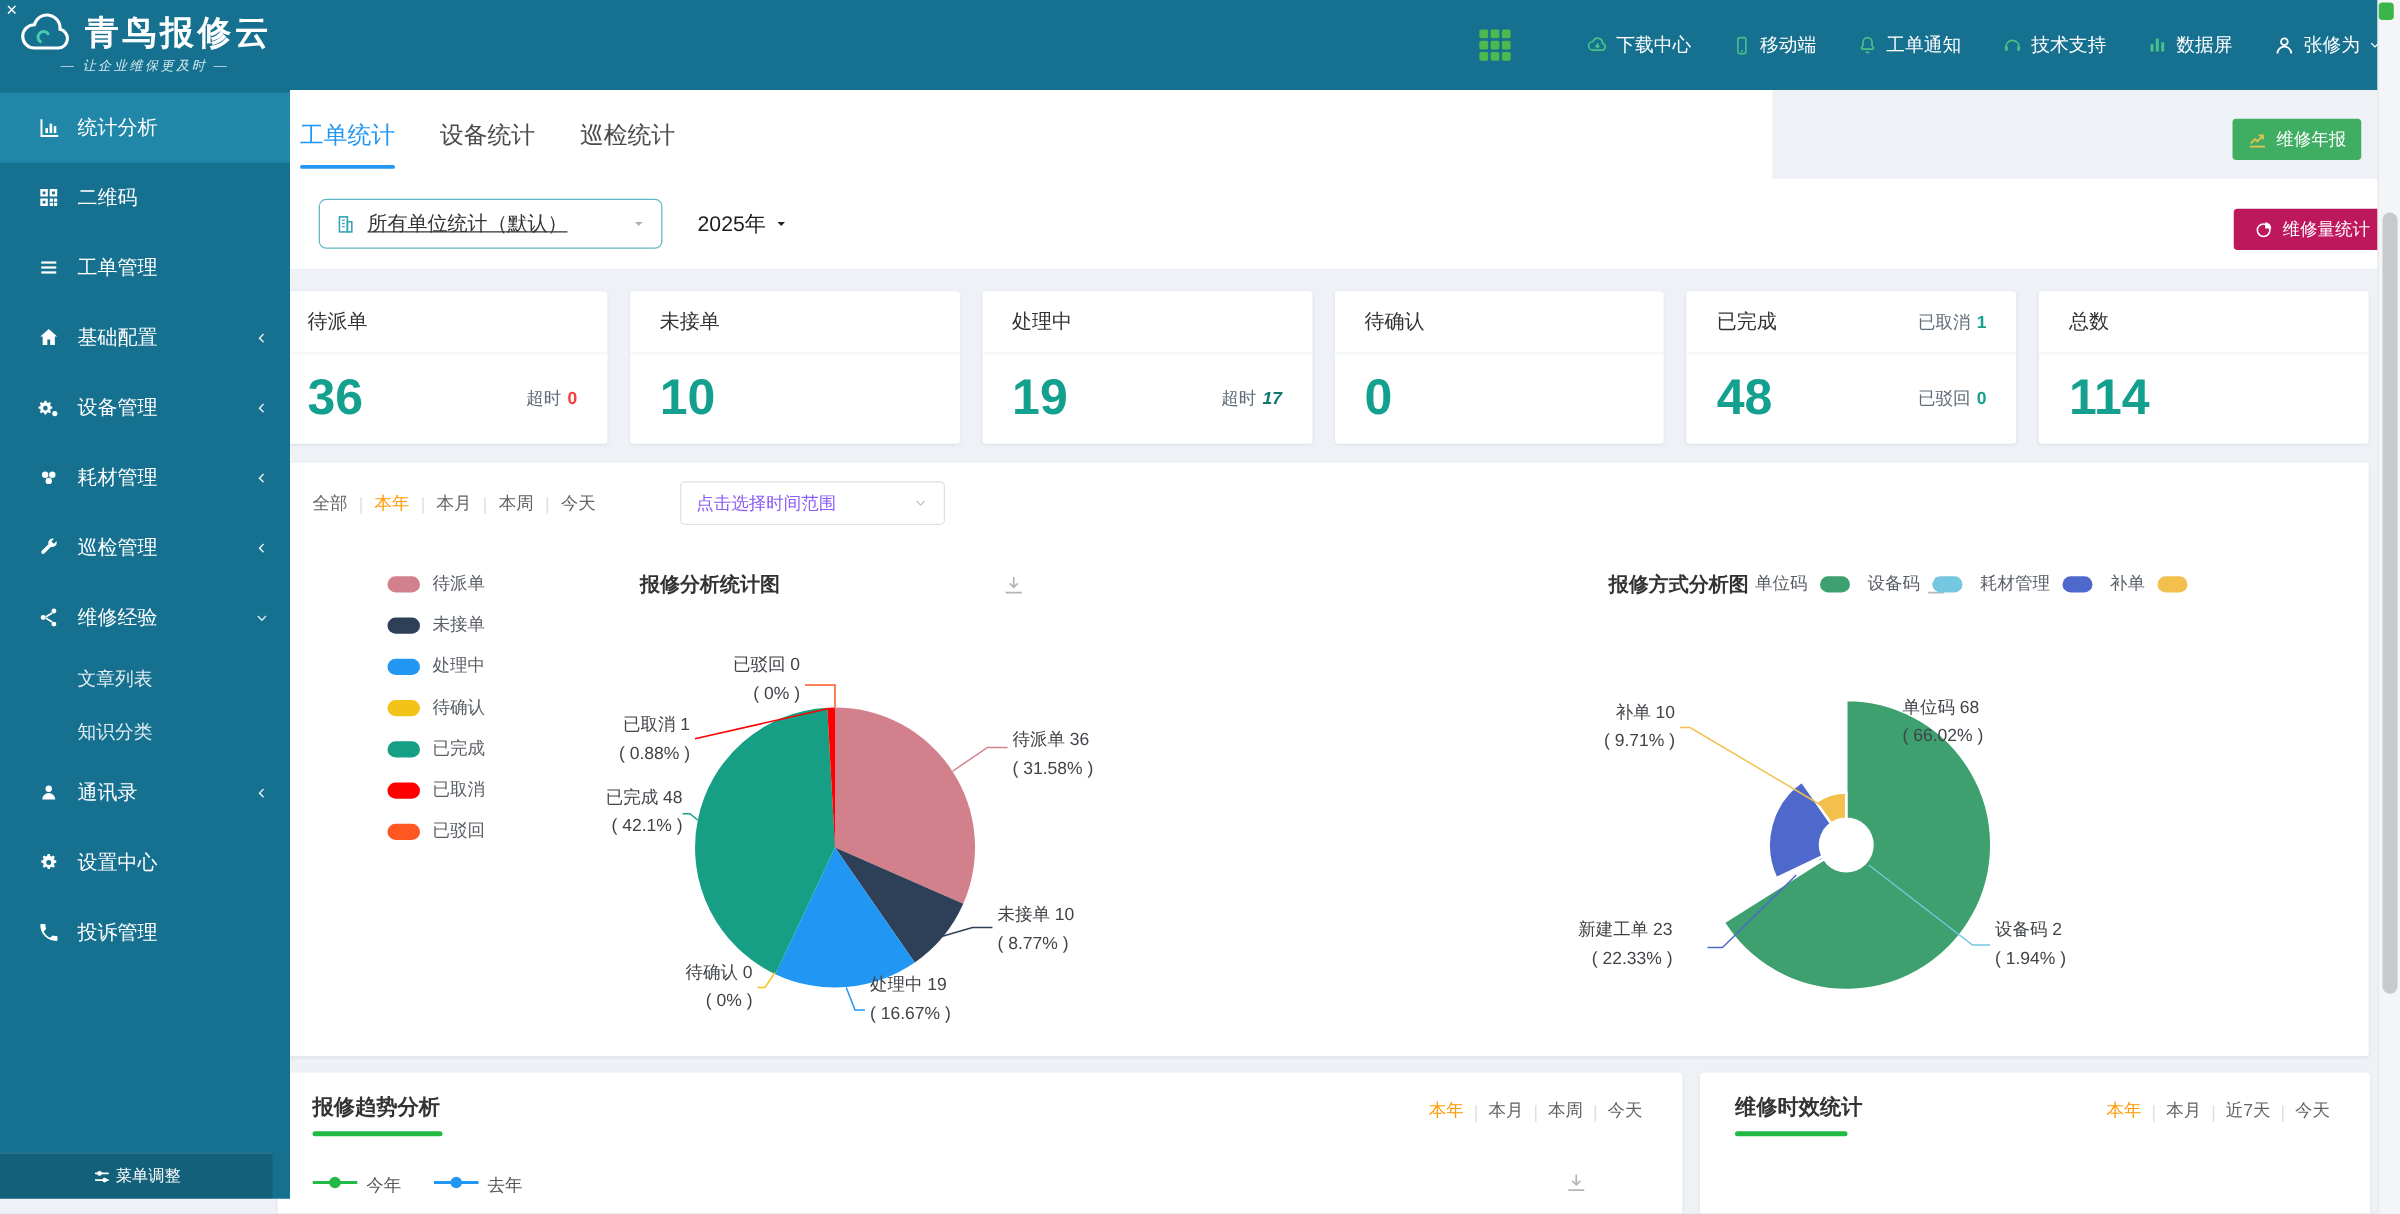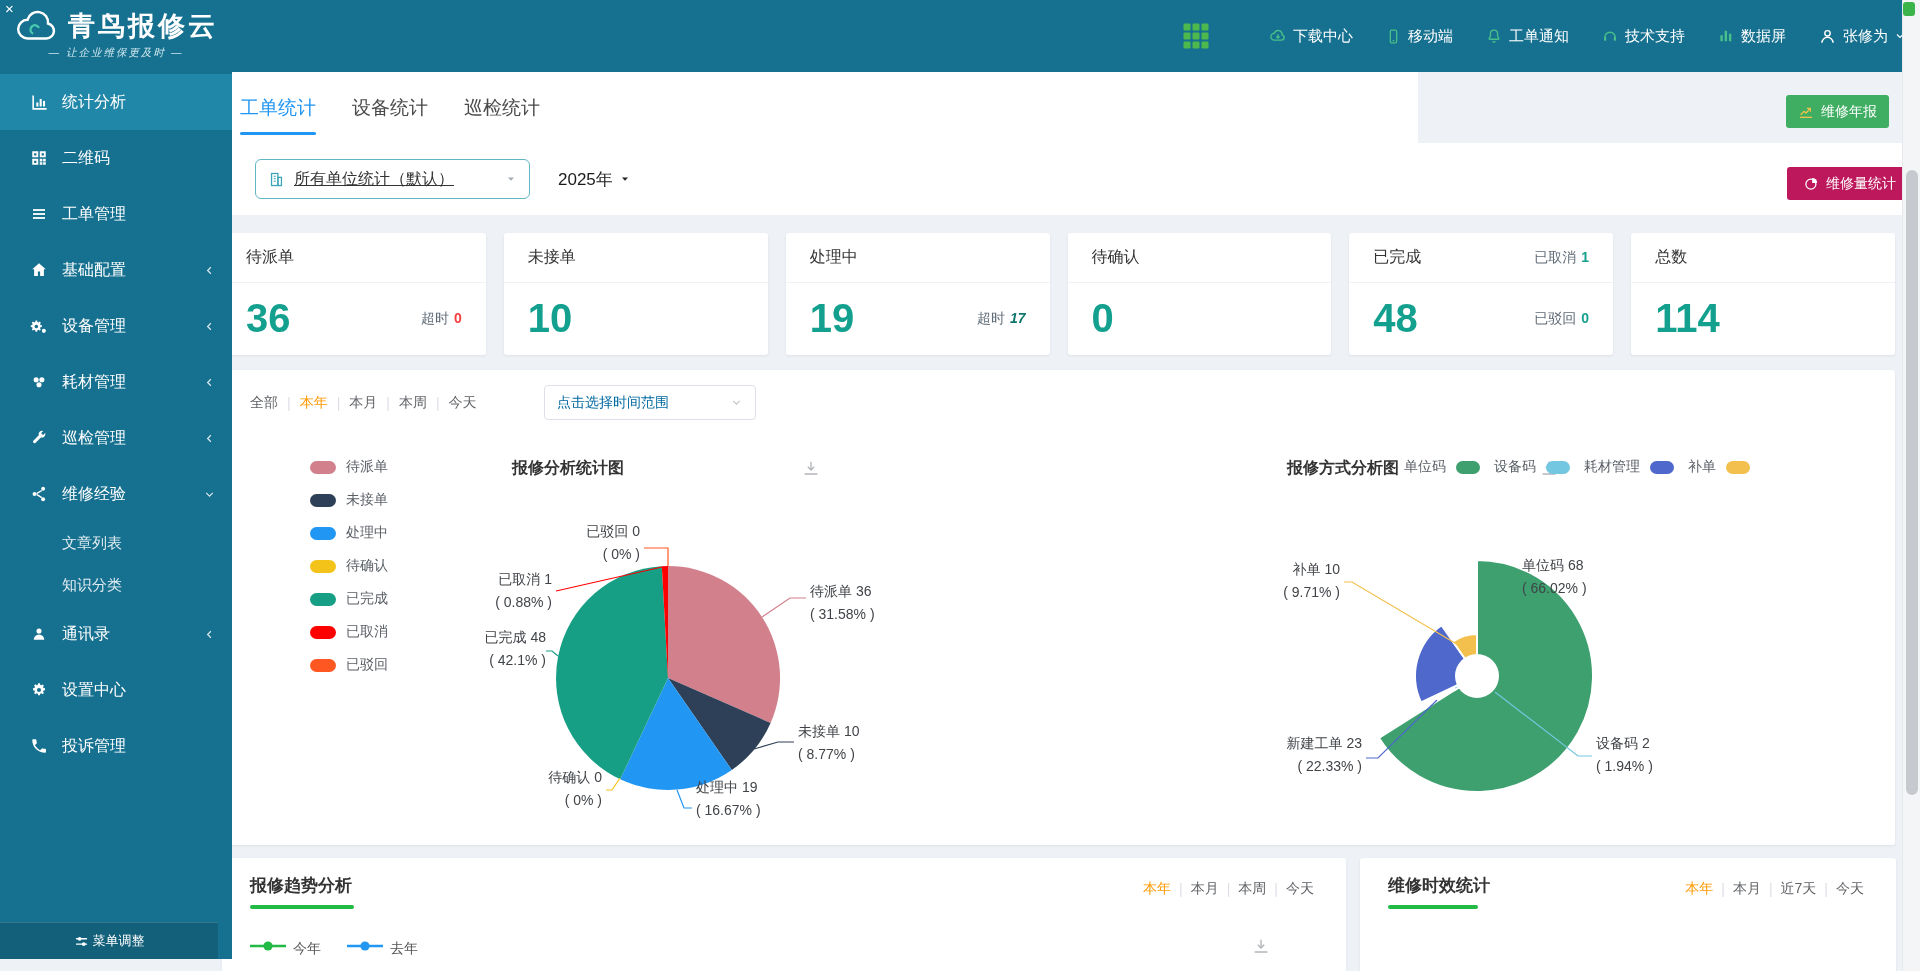--- a/index.html
+++ b/index.html
@@ -68,21 +68,21 @@
   
   .chart-panel{position:absolute;left:4px;top:298px;width:1673px;height:475px;background:#fff;border-radius:3px;
                box-shadow:0 1px 3px rgba(0,0,0,.07);}
   .tfilters{position:absolute;left:28px;top:24px;display:flex;align-items:center;font-size:14px;color:#606266;}
   .tfilters .opt{cursor:pointer;padding:0 9px;}
   .tfilters .opt:first-child{padding-left:0;}
   .tfilters .opt.on{color:#ff9800;}
   .tfilters .sep{color:#dcdfe6;}
   .range-sel{position:absolute;left:322px;top:15px;width:212px;height:35px;border:1px solid #dde0e6;border-radius:4px;
              display:flex;align-items:center;padding:0 12px;cursor:pointer;background:#fff;}
-  .range-sel .ph{font-size:14px;color:#0369a1;}
+  .range-sel .ph{font-size:14px;color:#8b5cf6;}
   .range-sel .caret{margin-left:auto;color:#c0c4cc;}
   .c-title{position:absolute;width:300px;text-align:left;font-size:16px;font-weight:700;color:#333;top:88px;}
   .dl-ic{position:absolute;top:88px;cursor:pointer;color:#b2b5ba;}
   .legend-left{position:absolute;left:88px;top:88px;display:flex;flex-direction:column;gap:15px;}
   .legend-right{position:absolute;right:145px;top:88px;display:flex;gap:14px;align-items:flex-end;}
   .lg-row{display:flex;align-items:center;gap:10px;cursor:pointer;}
   .lg-sw{width:26px;height:13px;border-radius:6.5px;}
   .lg-lb{font-size:14px;color:#5a5f66;}
   .pie-svg{position:absolute;left:0;top:0;}
   .pie-label{position:absolute;width:130px;font-size:14px;color:#404448;line-height:23px;white-space:nowrap;}
@@ -604,21 +604,21 @@
             <div>( 0% )</div>
           </div>
           <div class="pie-label" style="left: 1300px; top: 184px;">
             <div>单位码 68</div>
             <div>( 66.02% )</div>
           </div>
           <div class="pie-label" style="left: 1374px; top: 362px;">
             <div>设备码 2</div>
             <div>( 1.94% )</div>
           </div>
-          <div class="pie-label r" style="left: 1010px; top: 362px;">
+          <div class="pie-label r" style="left: 986px; top: 362px;">
             <div>新建工单 23</div>
             <div>( 22.33% )</div>
           </div>
           <div class="pie-label r" style="left: 988px; top: 188px;">
             <div>补单 10</div>
             <div>( 9.71% )</div>
           </div>
         </div>
     </div>
 

